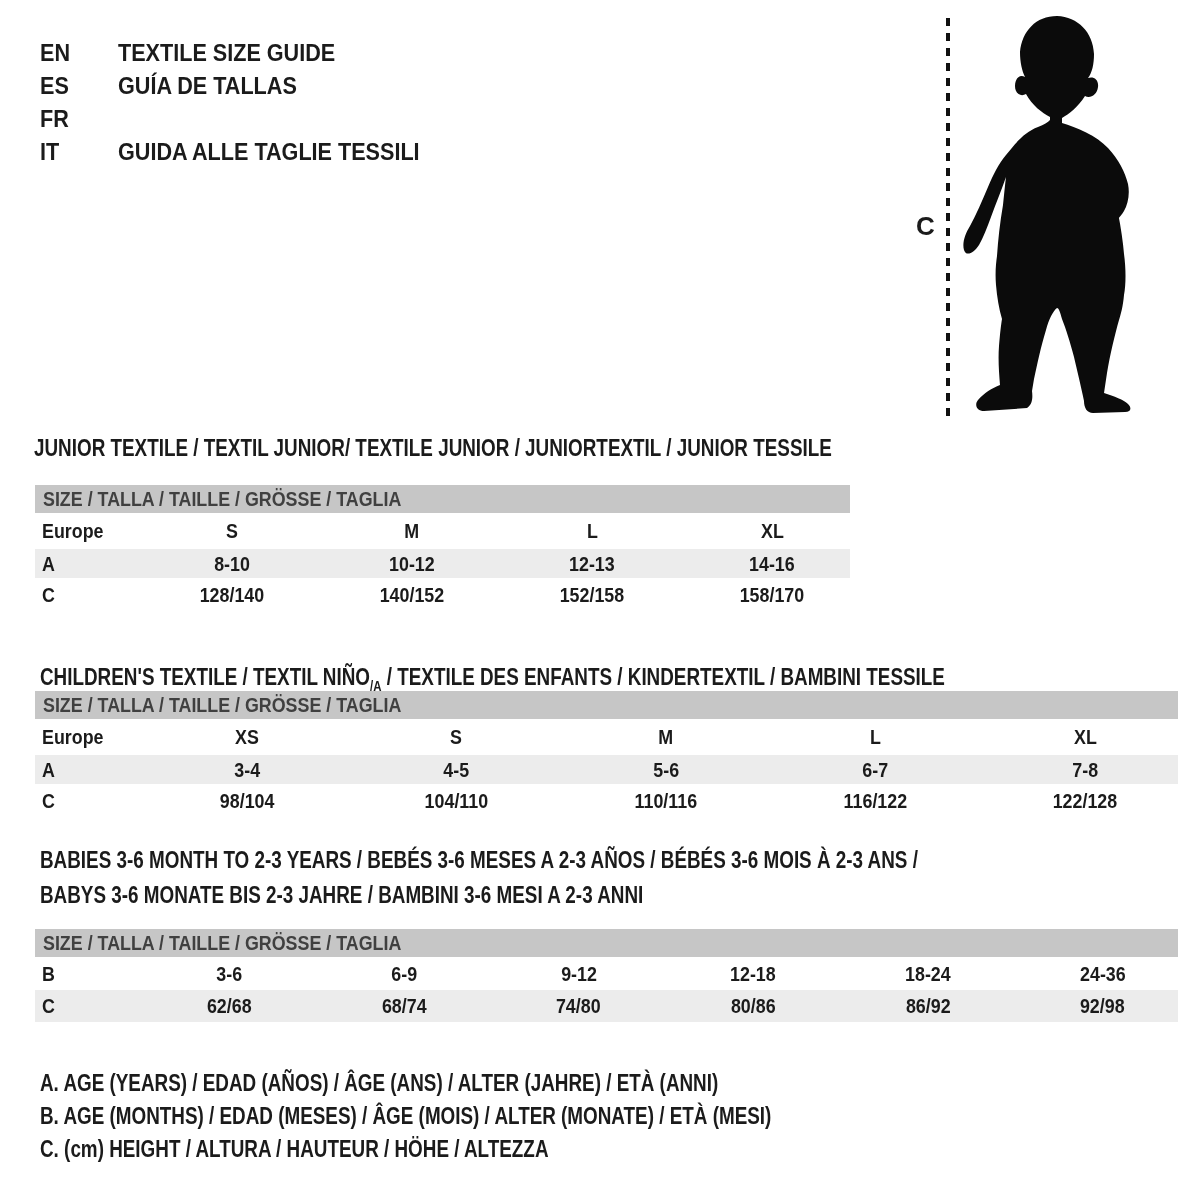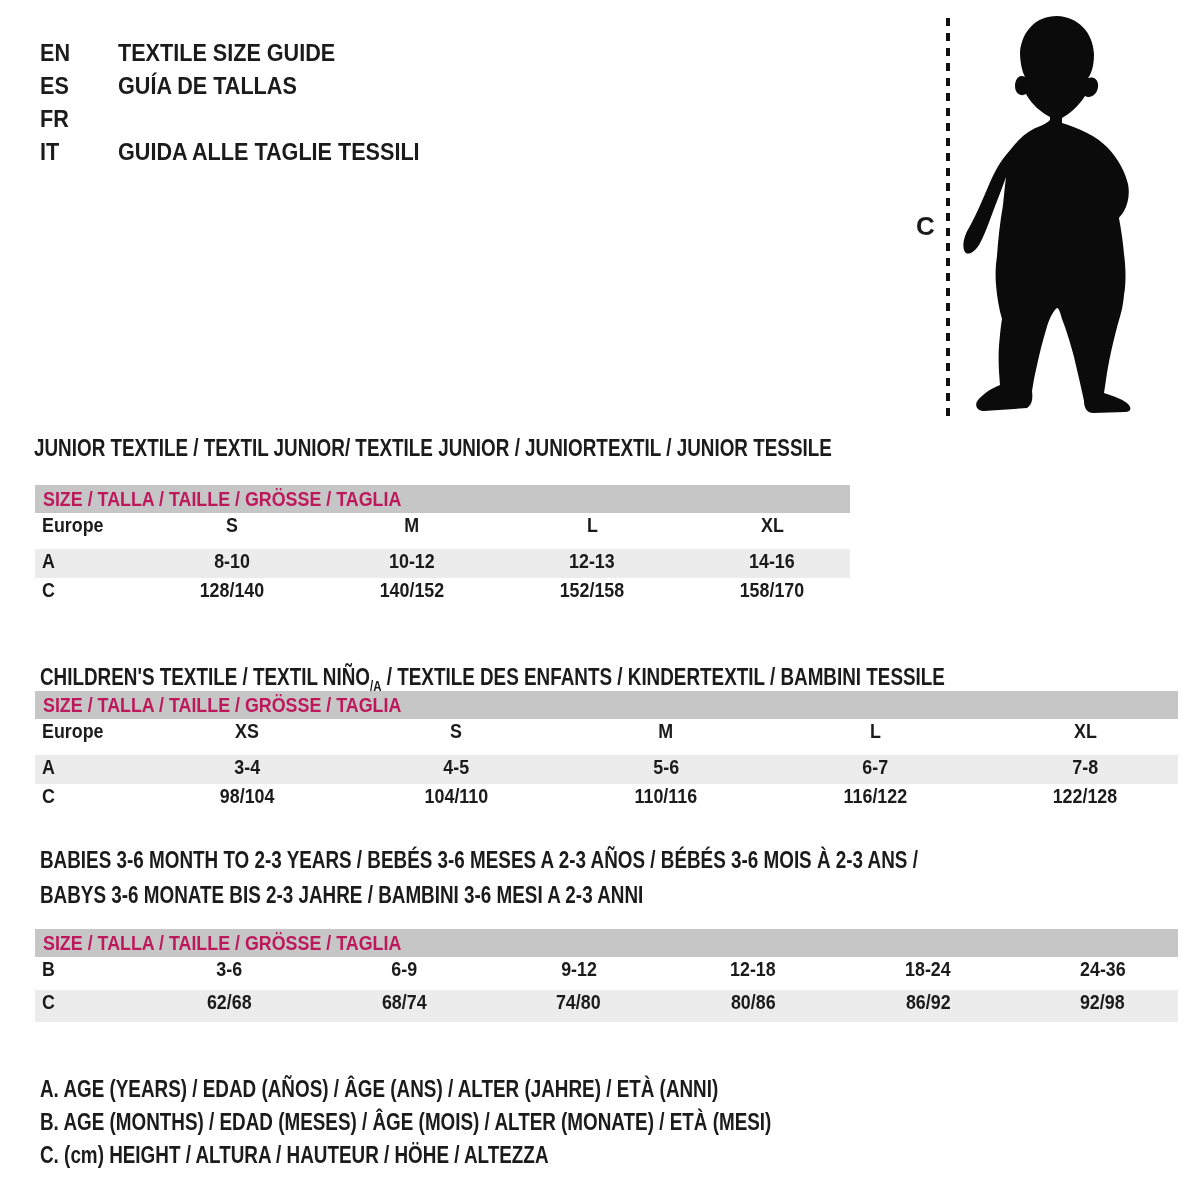--- a/index.html
+++ b/index.html
@@ -30,34 +30,34 @@
   #junior-title{left:34px;top:434px;}
   #children-title{left:40px;top:639px;margin-top:24px;}
   #babies-title{left:40px;top:843px;line-height:35px;}
   .sub{font-size:14px;vertical-align:-6px;}
 
   
   .size-table{position:absolute;}
   #junior-table{left:35px;top:485px;width:815px;}
   #children-table{left:35px;top:691px;width:1143px;}
   #babies-table{left:35px;top:929px;width:1143px;}
-  .bar{height:28px;background:#c6c6c6;display:flex;align-items:center;padding-left:8px;font-size:21px;color:#be185d;}
-  .trow{display:flex;font-size:21px;gap:24px;}
+  .bar{height:28px;background:#c6c6c6;display:flex;align-items:center;padding-left:8px;font-size:21px;color:#404040;}
+  .trow{display:flex;align-items:center;font-size:21px;gap:24px;}
   .trow.shaded{background:#ececec;}
   .r1{height:36px;}
   .r2{height:29px;}
   .r3{height:34px;}
   .rb1{height:33px;}
   .rb2{height:32px;}
   .tlabel{width:95px;padding-left:7px;box-sizing:border-box;}
   .tcell{flex:1;text-align:center;}
 
   
   #notes{left:40px;top:1070px;font-size:23px;}
-  .note-line{height:33px;display:flex;align-items:flex-end;}
+  .note-line{height:33px;display:flex;align-items:flex-start;}
 </style>
 </head>
 <body>
 
 <div id="lang-block" class="abs">
   <div class="lang-row">
     <div class="lang-code"><span class="cx9">EN</span></div>
     <div><span class="cx9">TEXTILE SIZE GUIDE</span></div>
   </div>
   <div class="lang-row">

